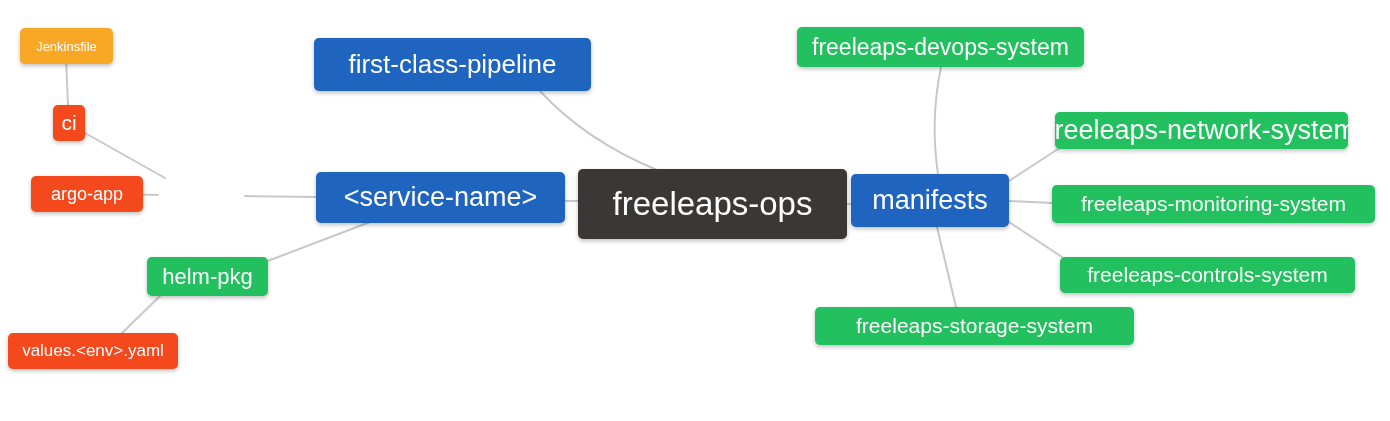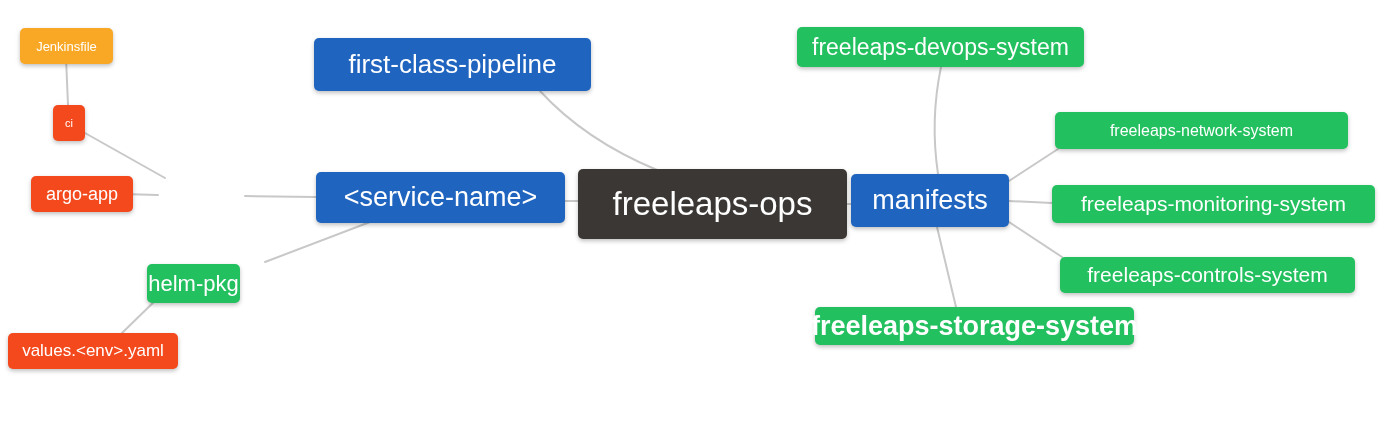--- a/index.html
+++ b/index.html
@@ -37,34 +37,34 @@
     box-sizing: border-box;
     padding: 18px 8px;
   }
   .c-blue   { background: #1f64bf; }
   .c-green  { background: #22c05e; }
   .c-orange { background: #f9a826; }
   .c-red    { background: #f3491d; }
   .c-dark   { background: #3b3734; }
 
   .n-jenkinsfile { left: 20px;   top: 28px;  width: 93px;  height: 30px; font-size: 13px; }
-  .n-ci          { left: 53px;   top: 105px; width: 32px;  height: 32px; font-size: 11px; }
-  .n-argo        { left: 31px;   top: 176px; width: 102px;  height: 36px; font-size: 18px; }
+  .n-ci          { left: 53px;   top: 105px; width: 32px;  height: 32px; font-size: 21px; }
+  .n-argo        { left: 31px;   top: 176px; width: 112px;  height: 36px; font-size: 18px; }
   .n-env         { left: 158px;  top: 175px; width: 87px;  height: 41px; font-size: 22px; }
-  .n-helm        { left: 147px;  top: 264px; width: 93px; height: 39px; font-size: 22px; }
+  .n-helm        { left: 147px;  top: 257px; width: 121px; height: 39px; font-size: 22px; }
   .n-values      { left: 8px;    top: 333px; width: 170px; height: 35px; font-size: 17px; }
   .n-fcp         { left: 314px;  top: 38px;  width: 277px; height: 53px; font-size: 26px; }
   .n-service     { left: 316px;  top: 172px; width: 249px; height: 51px; font-size: 27px; }
   .n-ops         { left: 578px;  top: 169px; width: 269px; height: 70px; font-size: 33px; }
   .n-manifests   { left: 851px;  top: 174px; width: 158px; height: 53px; font-size: 27px; }
   .n-devops      { left: 797px;  top: 27px;  width: 287px; height: 40px; font-size: 23px; }
-  .n-network     { left: 1055px; top: 112px; width: 293px; height: 37px; font-size: 16px; }
+  .n-network     { left: 1055px; top: 112px; width: 293px; height: 37px; font-size: 27px; }
   .n-monitoring  { left: 1052px; top: 185px; width: 323px; height: 38px; font-size: 21px; }
   .n-controls    { left: 1060px; top: 257px; width: 295px; height: 36px; font-size: 21px; }
-  .n-storage     { left: 815px;  top: 307px; width: 319px; height: 38px; font-size: 27px; font-weight: bold; }
+  .n-storage     { left: 815px;  top: 307px; width: 319px; height: 38px; font-size: 21px; }
 </style>
 </head>
 <body>
 
 <div class="canvas">
 
   <svg class="edges" viewBox="0 0 1390 421" xmlns="http://www.w3.org/2000/svg">
     <path d="M 66 58 L 68 105"></path>
     <path d="M 85 133 L 165 178"></path>
     <path d="M 122 194 L 158 195"></path>

